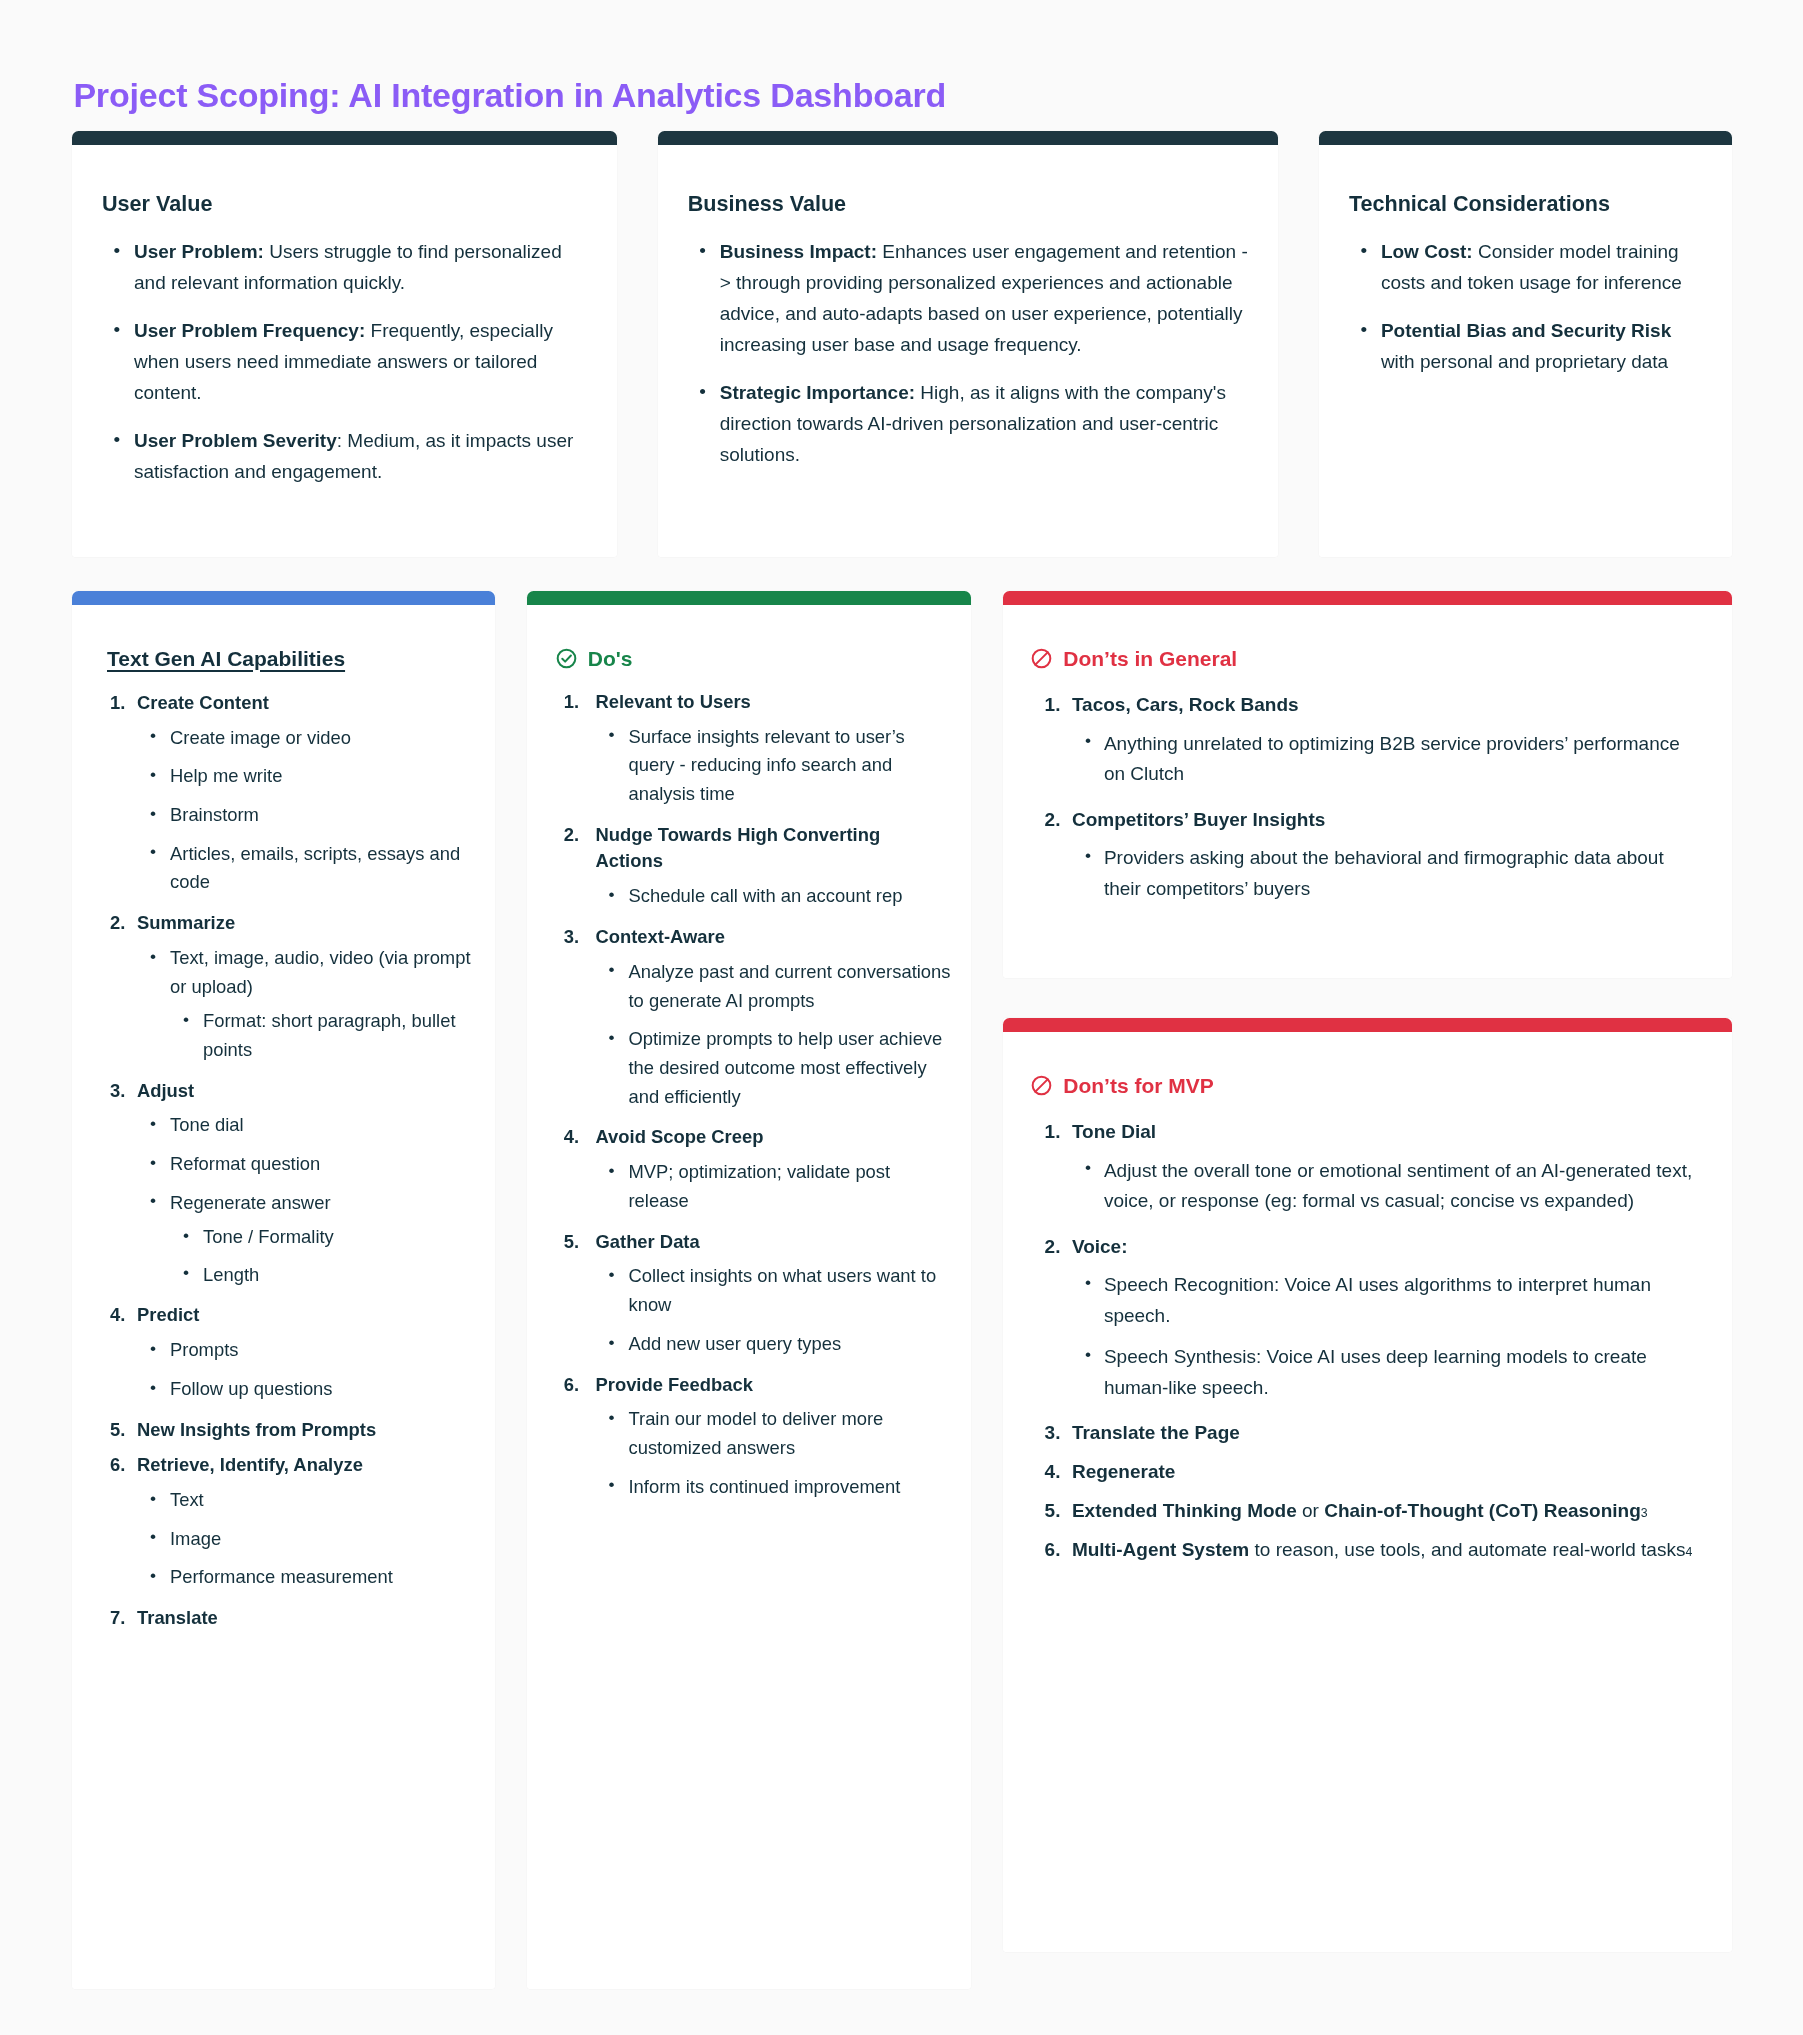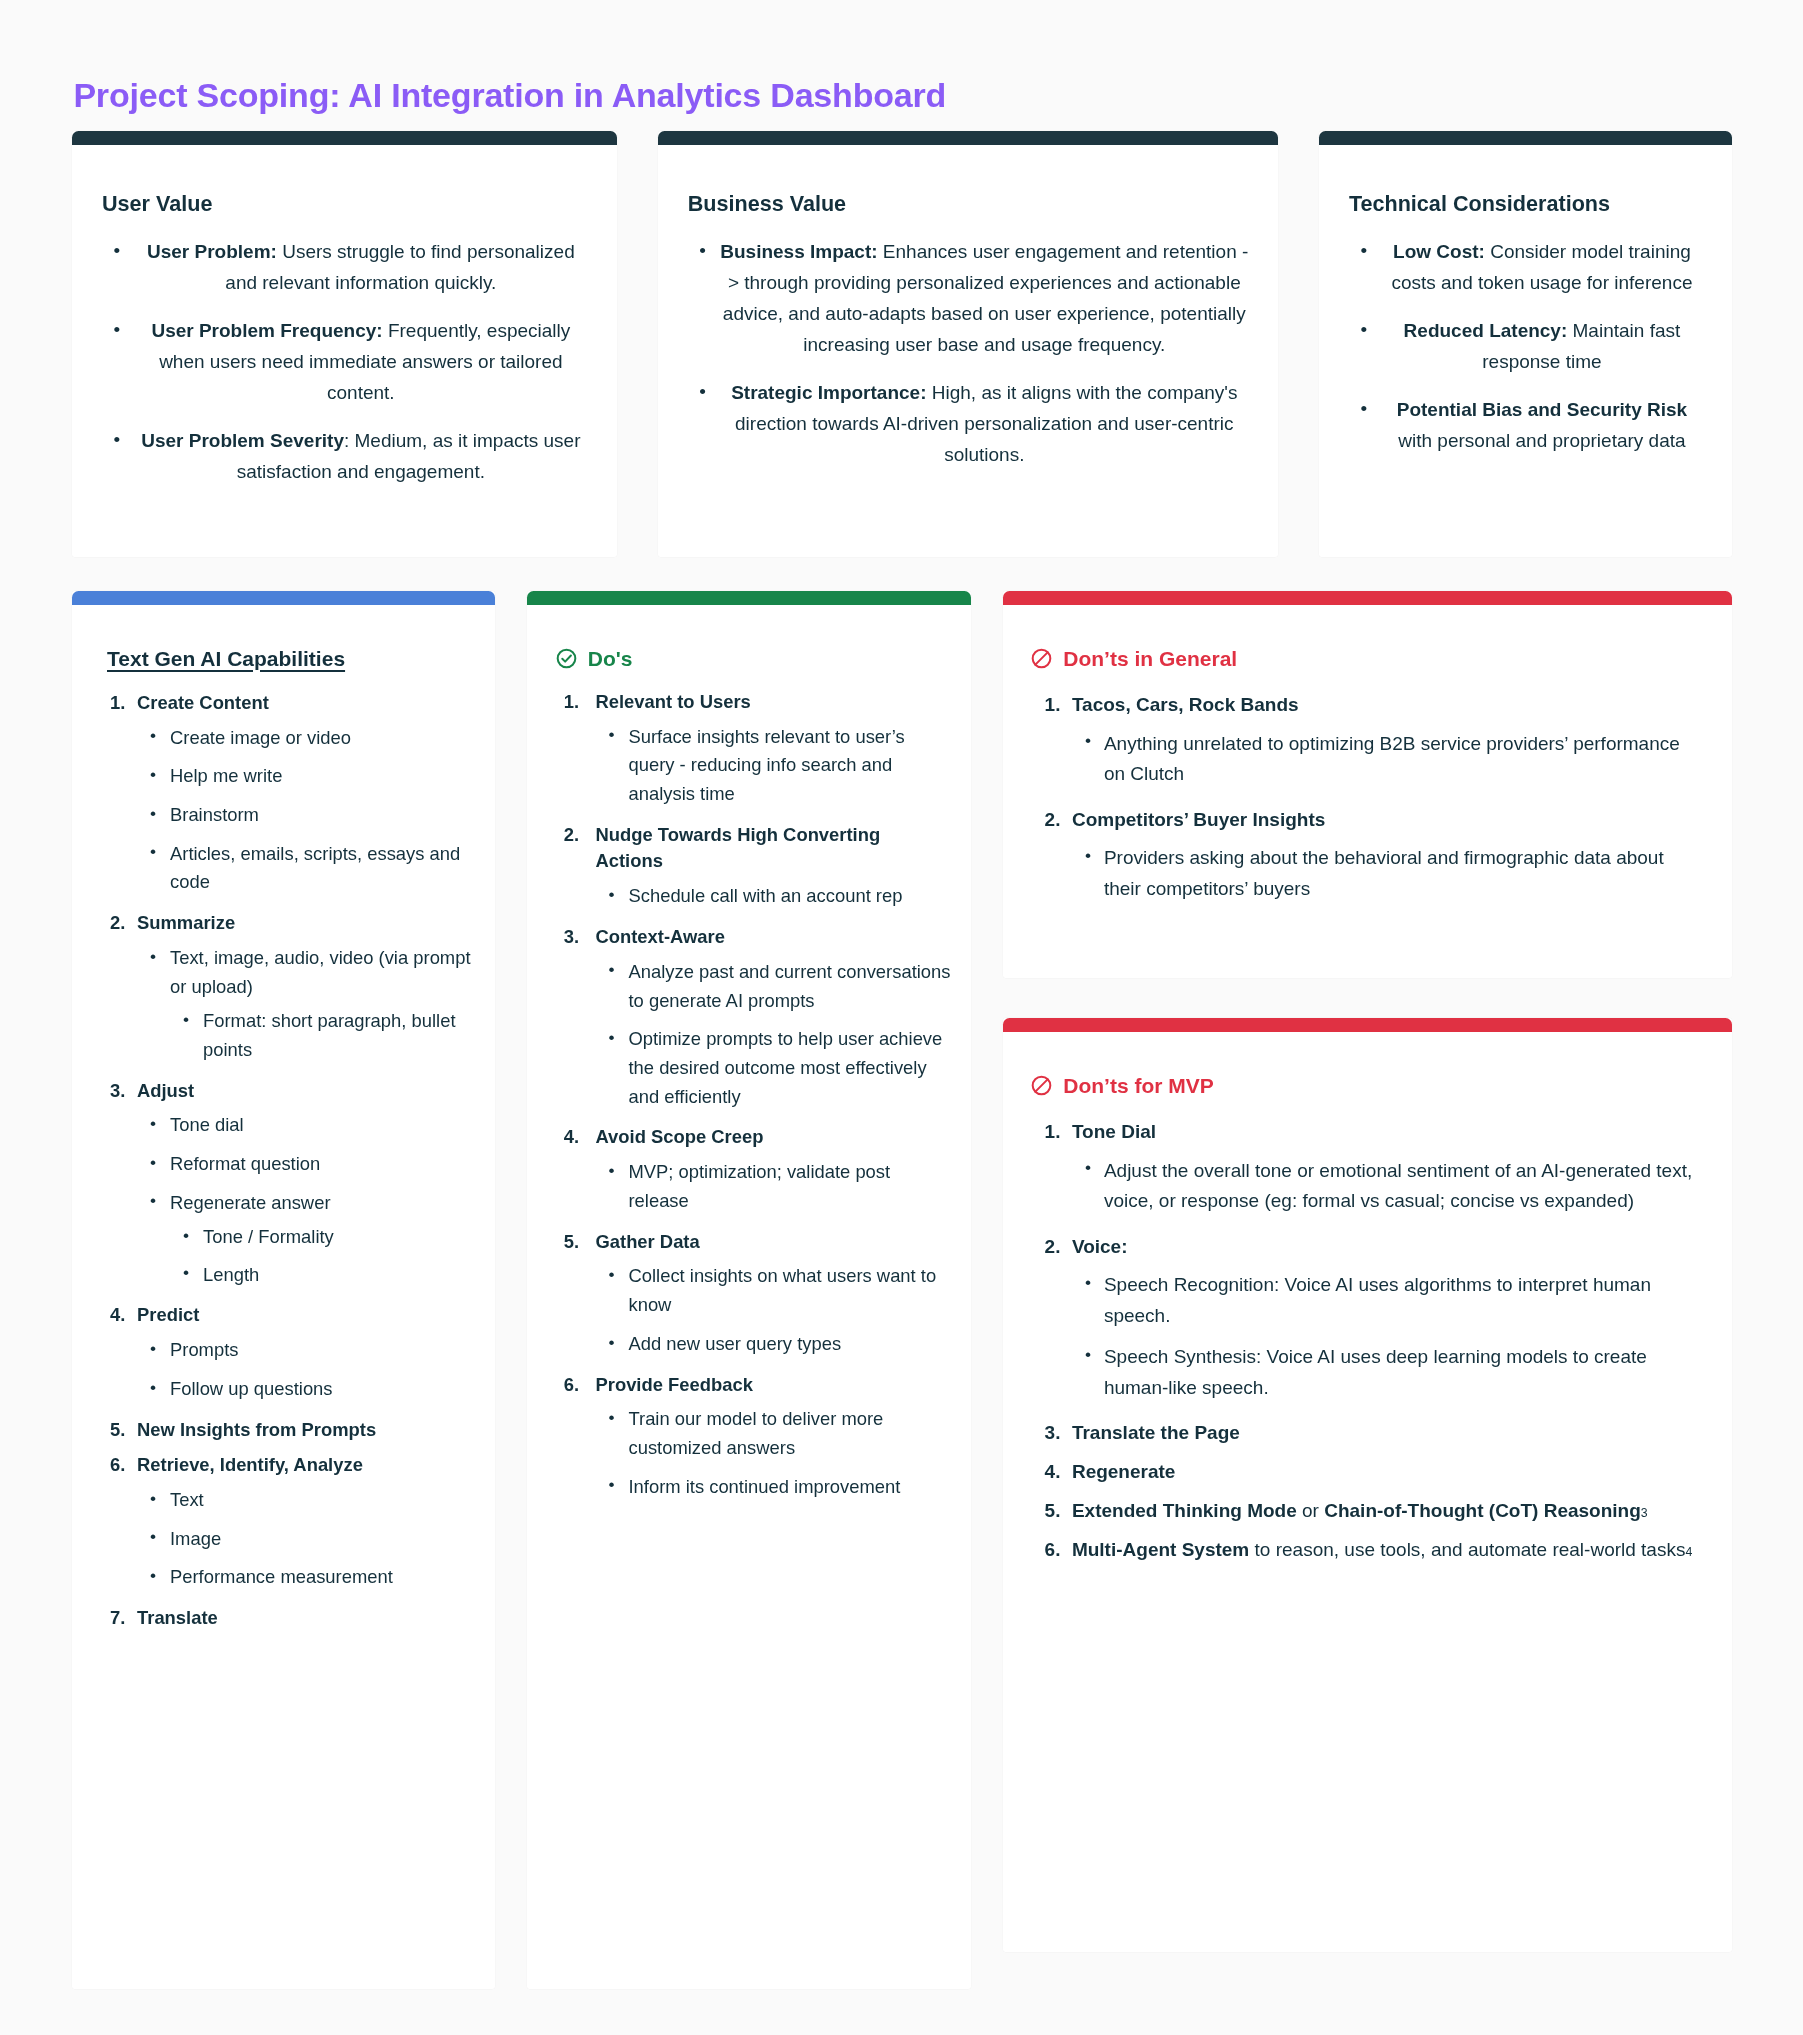--- a/index.html
+++ b/index.html
@@ -87,21 +87,21 @@
   ul.plain > li::before {
     content: "•";
     position: absolute;
     left: 11.5px;
     top: -0.7px;
     font-size: 19px;
     color: #14303c;
   }
   ul.plain > li b { font-weight: bold; }
   .row1 .card-body { padding: 0 29px 29px 30px; }
-  .row1 ul.plain > li { padding-left: 32px; text-align: center; }
+  .row1 ul.plain > li { padding-left: 32px; }
 
   
   .row2 {
     display: flex;
     gap: 32px;
     margin-top: 34px;
     align-items: flex-start;
   }
   .col-left  { width: 424px; }
   .col-mid   { width: 444px; }
@@ -263,21 +263,20 @@
           </ul>
       </div>
     </div>
 
     <div class="card">
       <div class="card-bar bar-navy"></div>
       <div class="card-heading">Technical Considerations</div>
       <div class="card-body">
         <ul class="plain" id="tc-list">
             <li><b>Low Cost:</b><span> Consider model training costs and token usage for inference</span></li>
-            <li><b>Reduced Latency:</b><span> Maintain fast response time</span></li>
             <li><b>Potential Bias and Security Risk</b><span> with personal and proprietary data</span></li>
           </ul>
       </div>
     </div>
 
   </div>
 
   <div class="row2">
 
     <div class="col-left">

